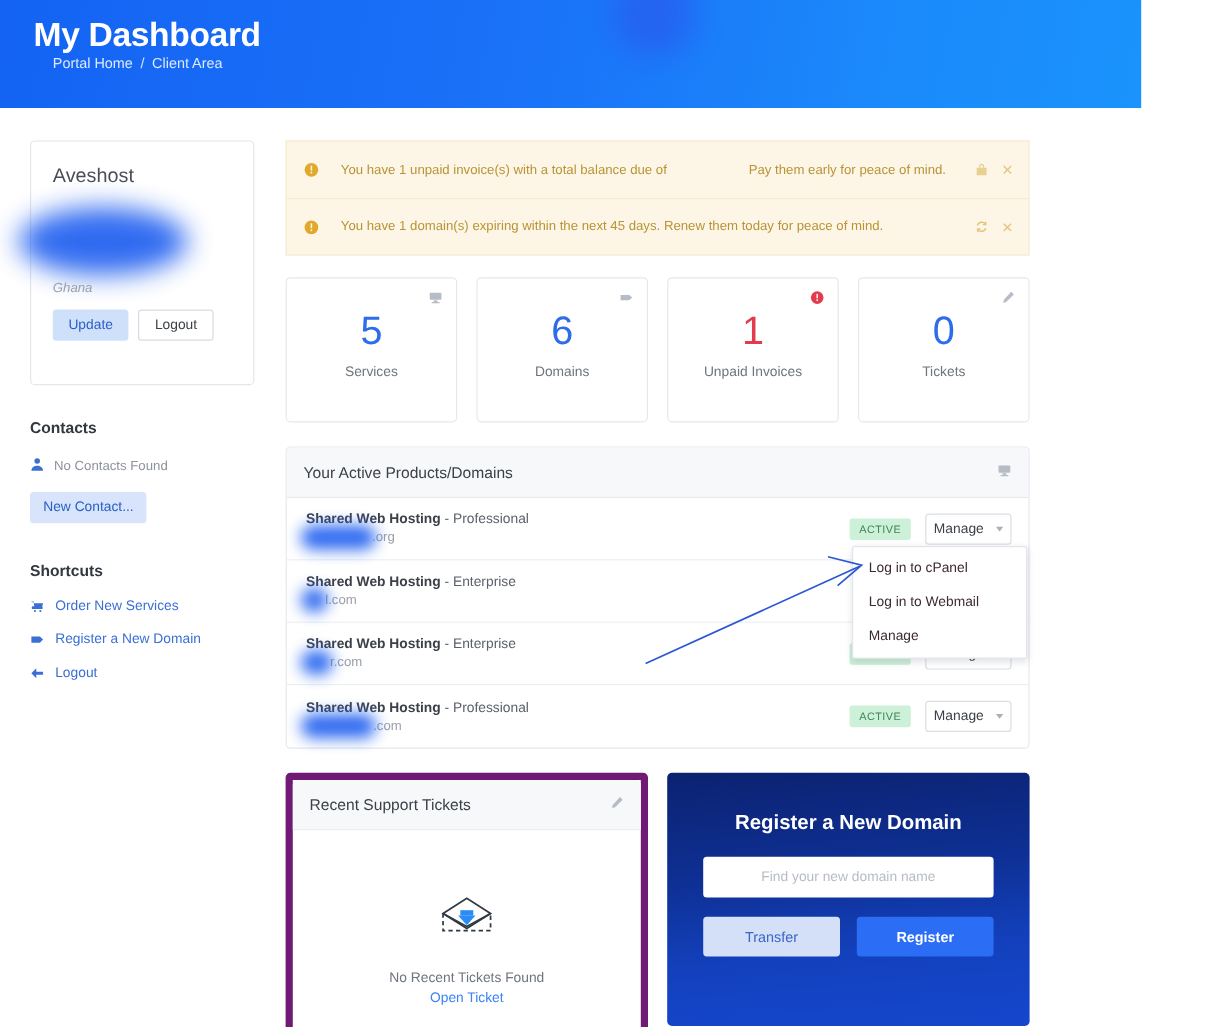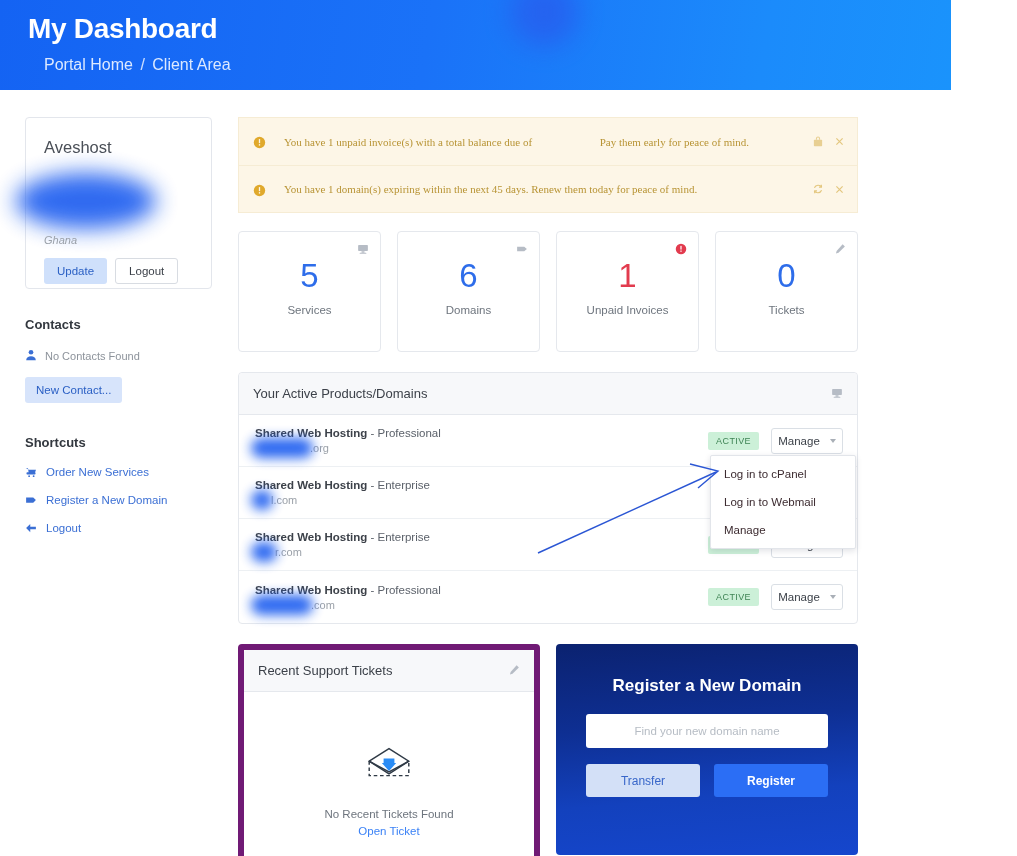--- a/index.html
+++ b/index.html
@@ -14,29 +14,29 @@
   
   .masthead {
     position: absolute; left: 0; top: 0; width: 951px; height: 90px;
     background: linear-gradient(100deg, #1463f3 0%, #1a72f8 45%, #1b8bfb 80%, #1a93fc 100%);
     padding: 12px 0 0 28px;
   }
   .masthead h1 {
     font-size: 28px; font-weight: bold; color: #ffffff; letter-spacing: -0.3px;
     line-height: 34px;
   }
-  .breadcrumb { margin-top: 10px; font-size: 16px; color: #dce9ff; padding-left: 16px; }
+  .breadcrumb { font-size: 12px; color: #dce9ff; padding-left: 16px; }
   .breadcrumb .sep { color: #cfe1ff; margin: 0 3px; }
   .breadcrumb a { color: #dce9ff; text-decoration: none; }
 
   
   .sidebar { position: absolute; left: 25px; top: 117px; width: 187px; }
   .user-card {
     border: 1px solid #e3e6ec; border-radius: 4px; background: #fff;
-    padding: 20px 18px 8px 18px; position: relative; height: 172px;
+    padding: 20px 18px 8px 18px; position: relative; height: 204px;
   }
   .user-card .company { font-size: 16.5px; color: #4a4f57; font-weight: normal; }
   .user-card .redacted-name {
     position: absolute; left: -10px; top: 55px; width: 140px; height: 56px;
     background: #2563f0; border-radius: 50%; filter: blur(11px); opacity: .95;
   }
   .user-card .country {
     font-size: 11px; color: #9aa0a8; position: absolute; left: 18px; top: 116px; font-style: italic;
   }
   .user-card .btnrow { position: absolute; left: 18px; top: 140px; display: flex; gap: 8px; }
@@ -68,21 +68,21 @@
 
   
   .main { position: absolute; left: 238px; top: 117px; width: 620px; }
 
   .alert {
     background: #fdf6e7; border: 1px solid #f6ecd4; border-bottom: none;
     height: 48px; display: flex; align-items: center; padding: 0 12px 0 14px;
   }
   .alert.last { border-bottom: 1px solid #f6ecd4; }
   .alert .warn-icon { width: 13px; height: 13px; flex: 0 0 13px; }
-  .alert .msg { flex: 1; font-size: 11px; color: #b89435; margin-left: 18px; font-family: Liberation Serif, serif; }
+  .alert .msg { flex: 1; font-size: 11px; color: #b89435; margin-left: 18px; }
   .alert .act { color: #e3c67d; font-size: 12px; margin-left: 10px; cursor: pointer; display:flex; }
   .redact-inline {
     display: inline-block; width: 62px; height: 10px; vertical-align: -1px;
     position: relative;
   }
   .blob-amount {
     position: absolute; left: 510px; top: -22px; width: 68px; height: 68px;
     border-radius: 50%; background: #2563f0; filter: blur(13px); opacity: .97;
     pointer-events: none;
   }

